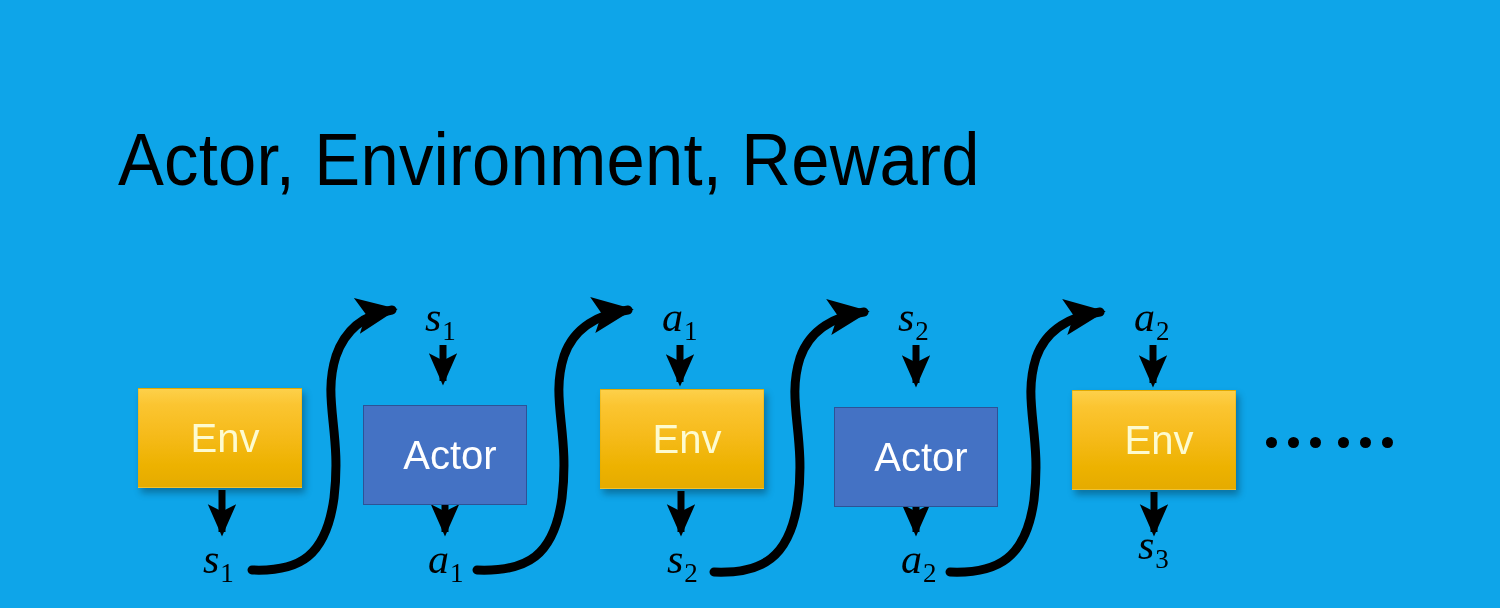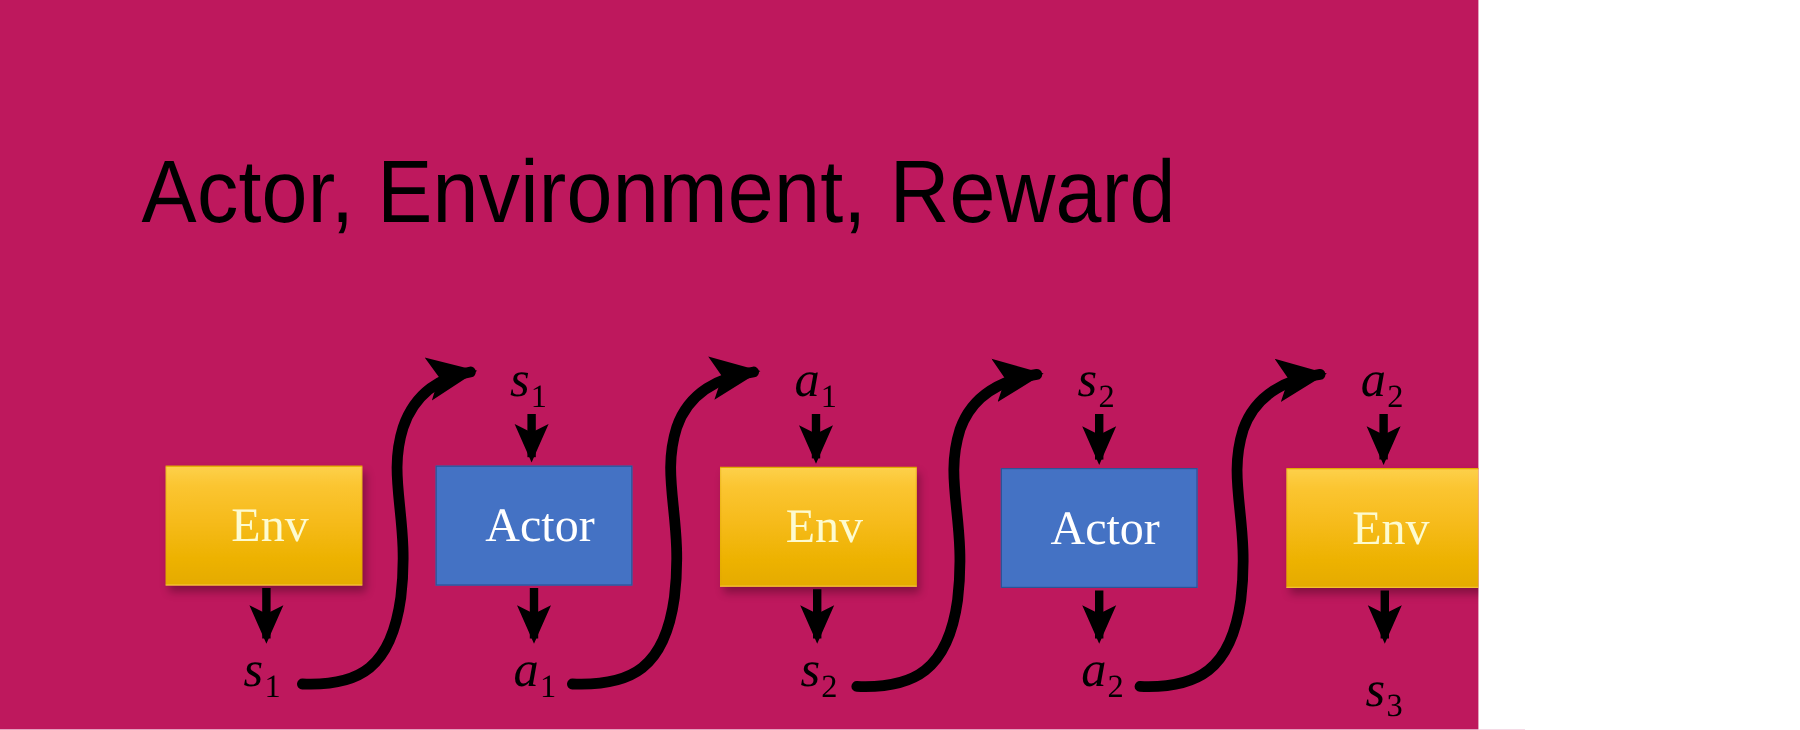--- a/index.html
+++ b/index.html
@@ -6,23 +6,23 @@
   html, body {
     margin: 0;
     padding: 0;
     background: #ffffff;
   }
   body {
     font-family: "Liberation Sans", sans-serif;
   }
   #slide {
     position: relative;
-    width: 1232px;
+    width: 1500px;
     height: 608px;
-    background: #be185d;
+    background: #0ea5e9;
     overflow: hidden;
   }
 
   
   #title {
     position: absolute;
     left: 118px;
     top: 112px;
     width: 1200px;
     height: 96px;
@@ -47,21 +47,21 @@
     pointer-events: none;
   }
 
   
   .node {
     position: absolute;
     display: flex;
     align-items: center;
     justify-content: center;
     box-sizing: border-box;
-    font-family: Liberation Serif, serif;
+    font-family: Liberation Sans, sans-serif;
     font-weight: 400;
     font-size: 40px;
     line-height: 1;
     white-space: nowrap;
     padding-left: 10px;
   }
   .node.env {
     background: linear-gradient(180deg,
                 #fdd04a 0%,
                 #fbc531 16%,
@@ -70,20 +70,21 @@
                 #e5ab00 100%);
     color: #fdfbd0;
     border: 1px solid rgba(220,170,0,0.35);
     box-shadow: 3px 5px 7px rgba(0,0,0,0.30);
   }
   .node.actor {
     background: #4472c4;
     color: #ffffff;
     border: 1px solid #2d5396;
     box-shadow: none;
+    margin-top: 17px;
   }
 
   
   .mlabel {
     position: absolute;
     font-family: Liberation Serif, serif;
     font-style: italic;
     font-size: 42px;
     line-height: 1;
     color: #000000;
@@ -191,21 +192,21 @@
   </div>
   <div class="mlabel" style="left:428px; top:538px;">
     <span>a</span><span class="sub">1</span>
   </div>
   <div class="mlabel" style="left:667px; top:538px;">
     <span>s</span><span class="sub">2</span>
   </div>
   <div class="mlabel" style="left:901px; top:538px;">
     <span>a</span><span class="sub">2</span>
   </div>
-  <div class="mlabel" style="left:1138px; top:554px;">
+  <div class="mlabel" style="left:1138px; top:524px;">
     <span>s</span><span class="sub">3</span>
   </div>
 
   <div id="ellipsis">
       <span class="dot" style="left: 0px;"></span>
       <span class="dot" style="left: 22px;"></span>
       <span class="dot" style="left: 44px;"></span>
       <span class="dot" style="left: 72px;"></span>
       <span class="dot" style="left: 94px;"></span>
       <span class="dot" style="left: 116px;"></span>

